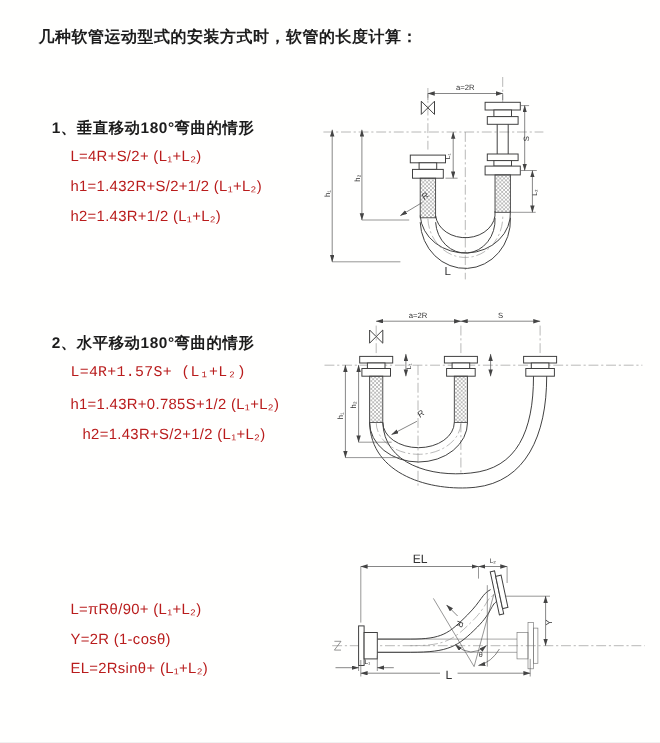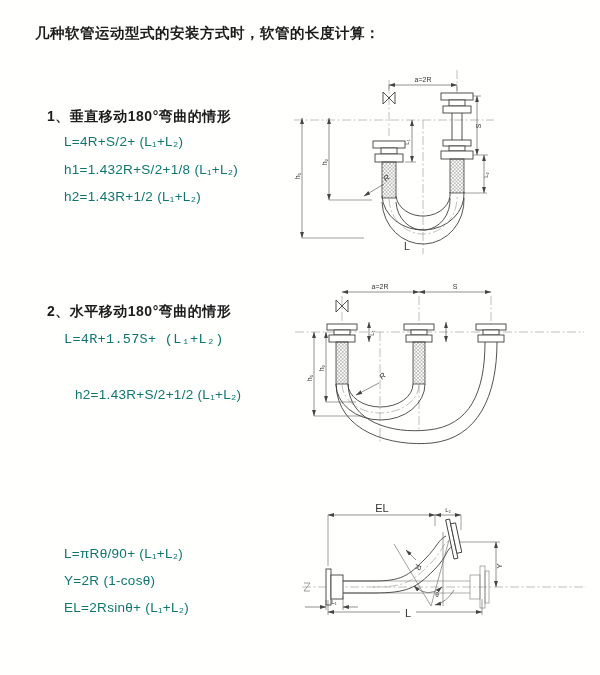--- a/index.html
+++ b/index.html
@@ -4,45 +4,46 @@
 <style>
   html,body{margin:0;padding:0;background:#e8e8e8;}
   .page{
     position:relative;width:600px;height:675px;background:#fffffe;
     font-family:"Liberation Sans","DejaVu Sans",sans-serif;color:#1c1c1c;
     overflow:hidden;margin:0 auto;
   }
   .abs{position:absolute;white-space:nowrap;}
   .title{font-size:14.5px;font-weight:bold;letter-spacing:.5px;}
   .sec-head{font-size:14px;font-weight:bold;letter-spacing:.5px;}
-  .formula{font-size:13.5px;font-weight:500;letter-spacing:.3px;color:#0f766e;}
+  .formula{font-size:13.5px;font-weight:500;letter-spacing:.3px;color:#b91c1c;}
   svg{position:absolute;overflow:visible;}
   svg text{fill:#333;font-family:"Liberation Sans","DejaVu Sans",sans-serif;}
   .ln{stroke:#3f3f3f;stroke-width:.9;fill:none;}
   .thin{stroke:#606060;stroke-width:.6;fill:none;}
   .dim{stroke:#555;stroke-width:.65;fill:none;}
   .cl{stroke:#8a8a8a;stroke-width:.55;fill:none;stroke-dasharray:9 2.5 2 2.5;}
   .ghost{stroke:#787878;stroke-width:.6;fill:none;}
   .part{fill:#fffffe;stroke:#3f3f3f;stroke-width:.9;}
   .braid{stroke:#3f3f3f;stroke-width:.8;}
 </style>
 </head>
 <body>
 
 <div class="page">
 
   <div class="abs title" style="left:35px;top:24px;text-align:center;">几种软管运动型式的安装方式时，软管的长度计算：</div>
 
   <div class="abs sec-head" style="left:47px;top:108px;">1、垂直移动180°弯曲的情形</div>
   <div class="abs formula" style="left:64px;top:134px;">L=4R+S/2+ (L₁+L₂)</div>
-  <div class="abs formula" style="left:64px;top:162px;">h1=1.432R+S/2+1/8 (L₁+L₂)</div>
+  <div class="abs formula" style="left:64px;top:162px;">h1=1.432R+S/2+1/2 (L₁+L₂)</div>
   <div class="abs formula" style="left:64px;top:189px;">h2=1.43R+1/2 (L₁+L₂)</div>
 
   <div class="abs sec-head" style="left:47px;top:303px;">2、水平移动180°弯曲的情形</div>
   <div class="abs formula" style="left:64px;top:332px;font-family:Liberation Mono, monospace;">L=4R+1.57S+ (L₁+L₂)</div>
+  <div class="abs formula" style="left:64px;top:360px;">h1=1.43R+0.785S+1/2 (L₁+L₂)</div>
   <div class="abs formula" style="left:64px;top:387px;padding-left:11px;">h2=1.43R+S/2+1/2 (L₁+L₂)</div>
 
   <div class="abs formula" style="left:64px;top:546px;">L=πRθ/90+ (L₁+L₂)</div>
   <div class="abs formula" style="left:64px;top:573px;text-align:right;">Y=2R (1-cosθ)</div>
   <div class="abs formula" style="left:64px;top:600px;">EL=2Rsinθ+ (L₁+L₂)</div>
 
   <svg style="left:292px;top:66px;" width="264" height="202" viewBox="0 0 264 202">
     <defs>
       <marker id="d1a" markerWidth="7" markerHeight="5" refX="6.2" refY="2" orient="auto-start-reverse" markerUnits="userSpaceOnUse">
         <path d="M0,0 L6.5,2 L0,4 Z" fill="#444"></path>

